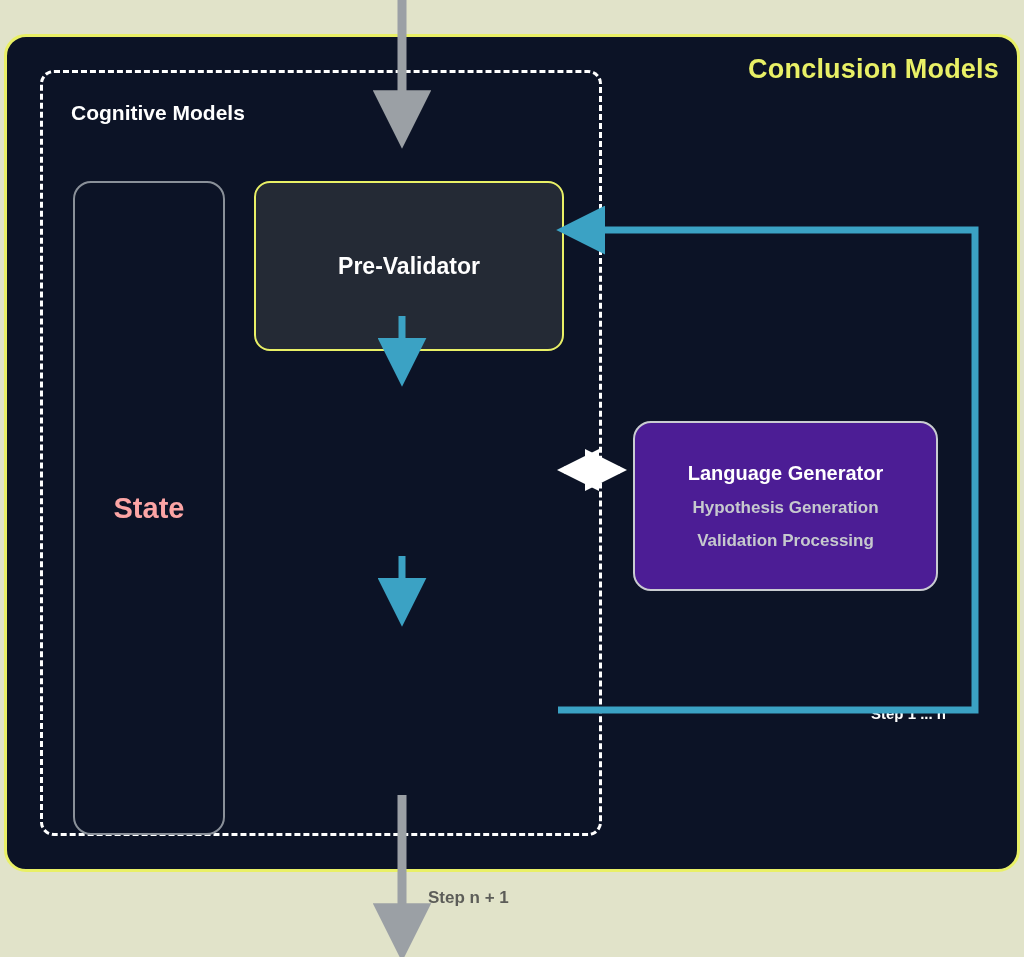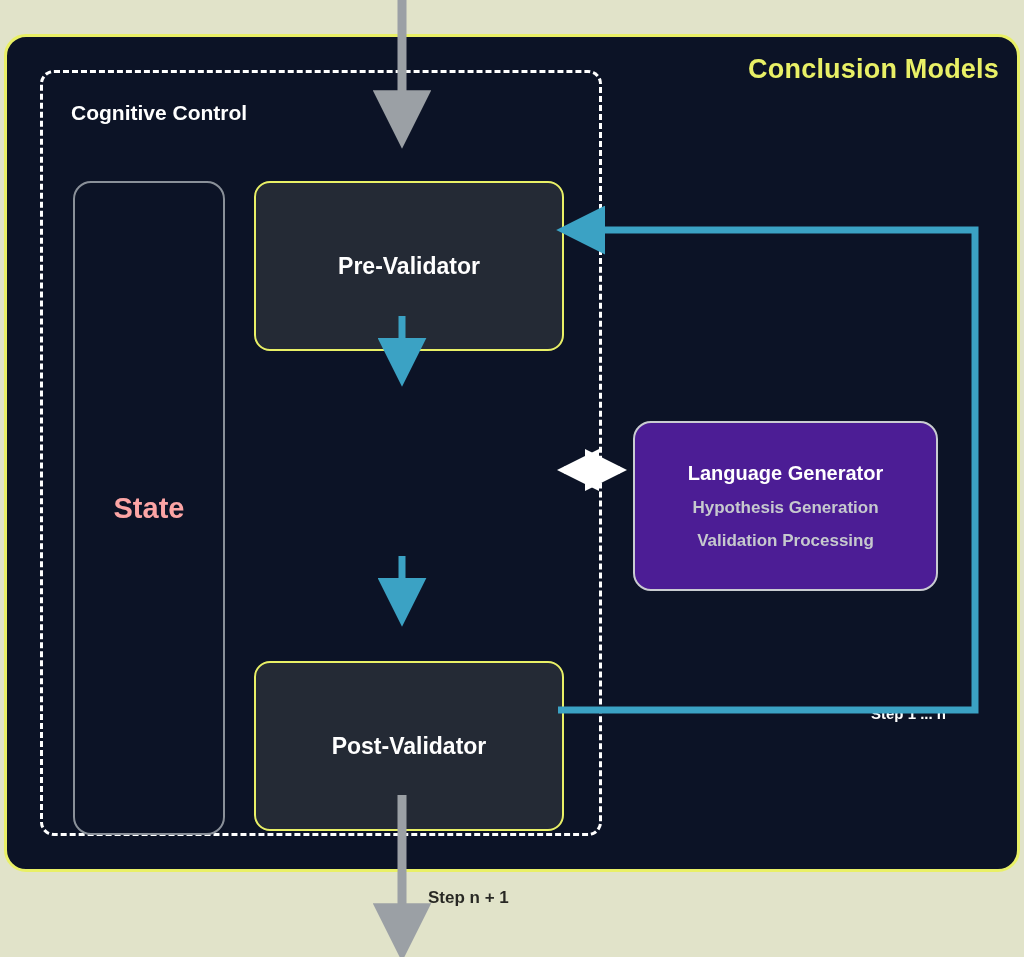--- a/index.html
+++ b/index.html
@@ -144,21 +144,21 @@
     color: #ffffff;
     font-size: 15px;
     font-weight: bold;
     white-space: nowrap;
   }
   
   .step-out-label {
     position: absolute;
     left: 428px;
     top: 888px;
-    color: #000000;
+    color: #404040;
     font-size: 17px;
     font-weight: bold;
     white-space: nowrap;
     opacity: 0.82;
   }
   svg.overlay {
     position: absolute;
     left: 0; top: 0;
     width: 1024px;
     height: 957px;
@@ -167,35 +167,32 @@
 </style>
 </head>
 <body>
 
 <div id="diagram-root">
 
   <div class="outer-panel">
     <div class="panel-title">Conclusion Models</div>
 
     <div class="dashed-group">
-      <div class="dashed-group-label">Cognitive Control</div>
+      <div class="dashed-group-label">Cognitive Models</div>
     </div>
 
     <div class="state-box">
       <span class="state-box-label">State</span>
     </div>
 
     <div class="stage-box stage-pre">
       <span class="stage-box-label">Pre-Validator</span>
     </div>
 
 
-    <div class="stage-box stage-post">
-      <span class="stage-box-label">Post-Validator</span>
-    </div>
 
     <div class="lang-box">
       <span class="lang-title">Language Generator</span>
       <span class="lang-sub">Hypothesis Generation</span>
       <span class="lang-sub">Validation Processing</span>
     </div>
 
     <div class="step-label">Step 1 ... n</div>
   </div>
 

